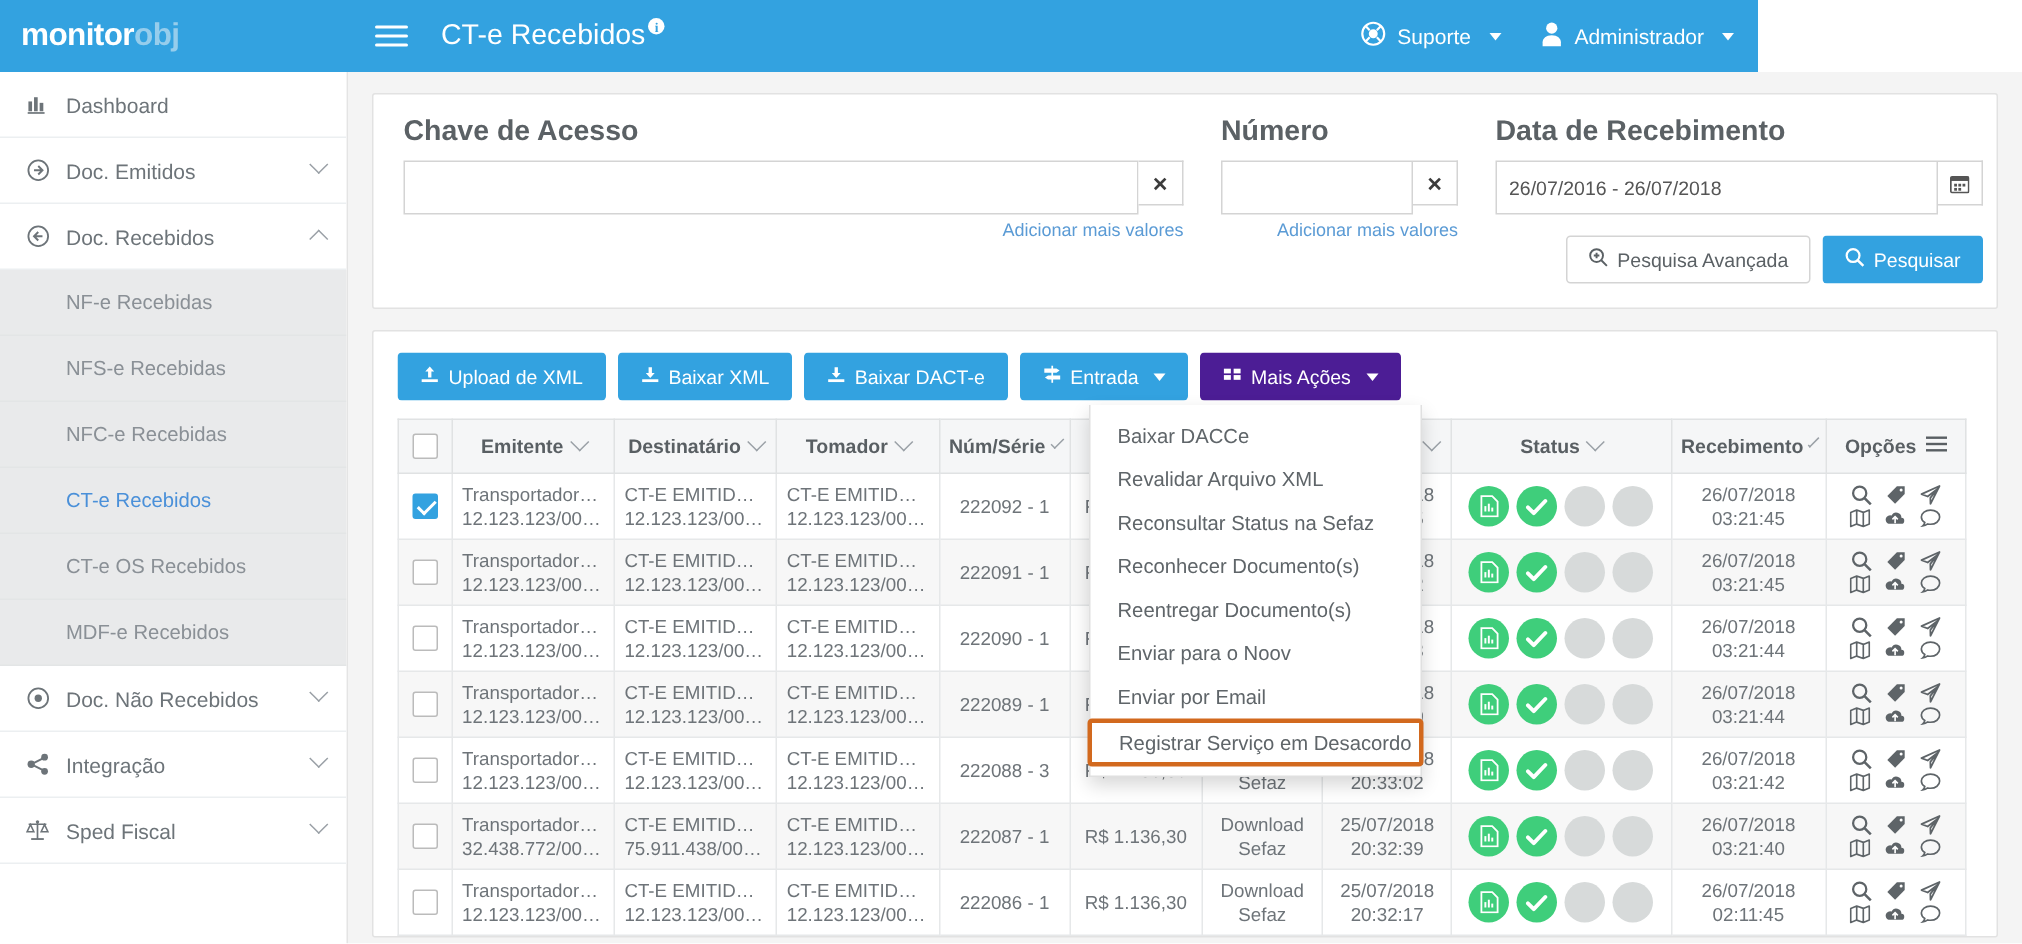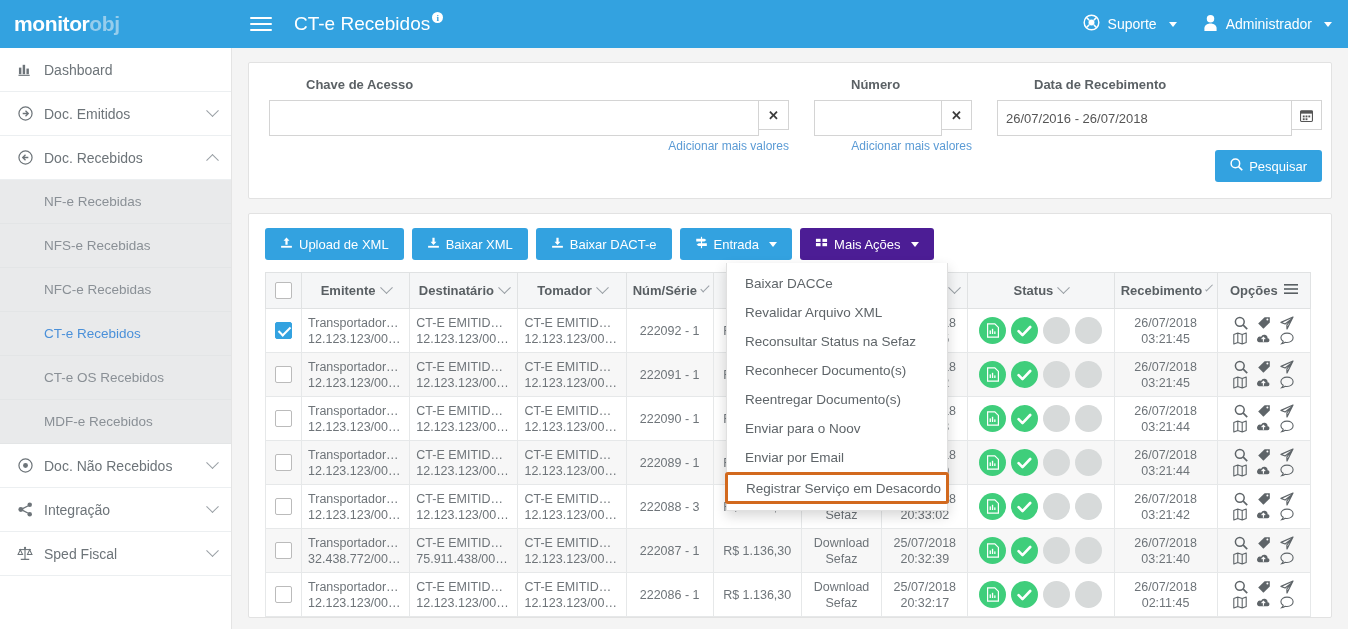--- a/index.html
+++ b/index.html
@@ -7,21 +7,21 @@
     width: 1348px; height: 629px;
     font-family: "Liberation Sans", sans-serif;
     font-size: 13px;
     background: #ffffff;
     overflow: hidden;
   }
   body { position: relative; }
 
   
   .topbar {
-    position: absolute; top: 0; left: 0; width: 1348px; height: 48px;
+    position: absolute; top: 0; left: 0; width: 1172px; height: 48px;
     background: #33a2e0; display: flex; align-items: center;
   }
   .brand {
     width: 232px; height: 48px; display: flex; align-items: center;
     padding-left: 14px; flex: 0 0 232px;
   }
   .brand-text { font-size: 21px; font-weight: bold; letter-spacing: -0.4px; }
   .brand-a { color: #ffffff; }
   .brand-b { color: #96cdec; }
 
@@ -88,21 +88,21 @@
     position: absolute; top: 48px; left: 232px; width: 1116px; height: 581px;
     background: #f4f4f4; padding: 14px 16px 0 16px; overflow: hidden;
   }
 
   .card {
     background: #ffffff; border: 1px solid #e2e2e2; border-radius: 2px;
   }
   .search-card { padding: 14px 20px 16px 20px; }
   .search-row { display: flex; gap: 0; }
 
-  .field-label { font-size: 13px; font-weight: bold; color: #5b6165; margin-bottom: 8px; margin-left: 37px; }
+  .field-label { font-size: 19px; font-weight: bold; color: #5b6165; margin-bottom: 8px; }
   .input-group { display: flex; }
   .txt-input {
     height: 36px; border: 1px solid #d4d4d4; background: #fff;
     font-family: "Liberation Sans", sans-serif; font-size: 13px;
     padding: 0 8px; color: #555; outline: none;
   }
   .input-addon {
     width: 30px; height: 30px; border: 1px solid #d4d4d4; border-left: none;
     background: #fff; display: flex; align-items: center; justify-content: center;
     color: #3c3c3c; font-size: 13px; cursor: pointer; font-weight: bold;
@@ -352,20 +352,29 @@
                 <rect x="0.6" y="2" width="12.8" height="3" fill="#555"></rect>
                 <rect x="3" y="7" width="2" height="2" fill="#555"></rect>
                 <rect x="6" y="7" width="2" height="2" fill="#555"></rect>
                 <rect x="9" y="7" width="2" height="2" fill="#555"></rect>
                 <rect x="3" y="10" width="2" height="2" fill="#555"></rect>
                 <rect x="6" y="10" width="2" height="2" fill="#555"></rect>
               </svg>
           </div>
         </div>
         <div class="search-actions">
+          <button class="btn btn-default">
+            <span>
+              <svg width="13" height="13" viewBox="0 0 14 14">
+                  <circle cx="5.8" cy="5.8" r="4.6" fill="none" stroke="#5b6165" stroke-width="1.4"></circle>
+                  <path d="M9.2 9.2l4 4M3.8 5.8h4M5.8 3.8v4" stroke="#5b6165" stroke-width="1.4"></path>
+                </svg>
+            </span>
+            <span>Pesquisa Avançada</span>
+          </button>
           <button class="btn btn-primary">
             <span>
               <svg width="13" height="13" viewBox="0 0 14 14">
                   <circle cx="5.8" cy="5.8" r="4.6" fill="none" stroke="#fff" stroke-width="1.6"></circle>
                   <path d="M9.2 9.2l4 4" stroke="#fff" stroke-width="1.8"></path>
                 </svg>
             </span>
             <span>Pesquisar</span>
           </button>
         </div>

